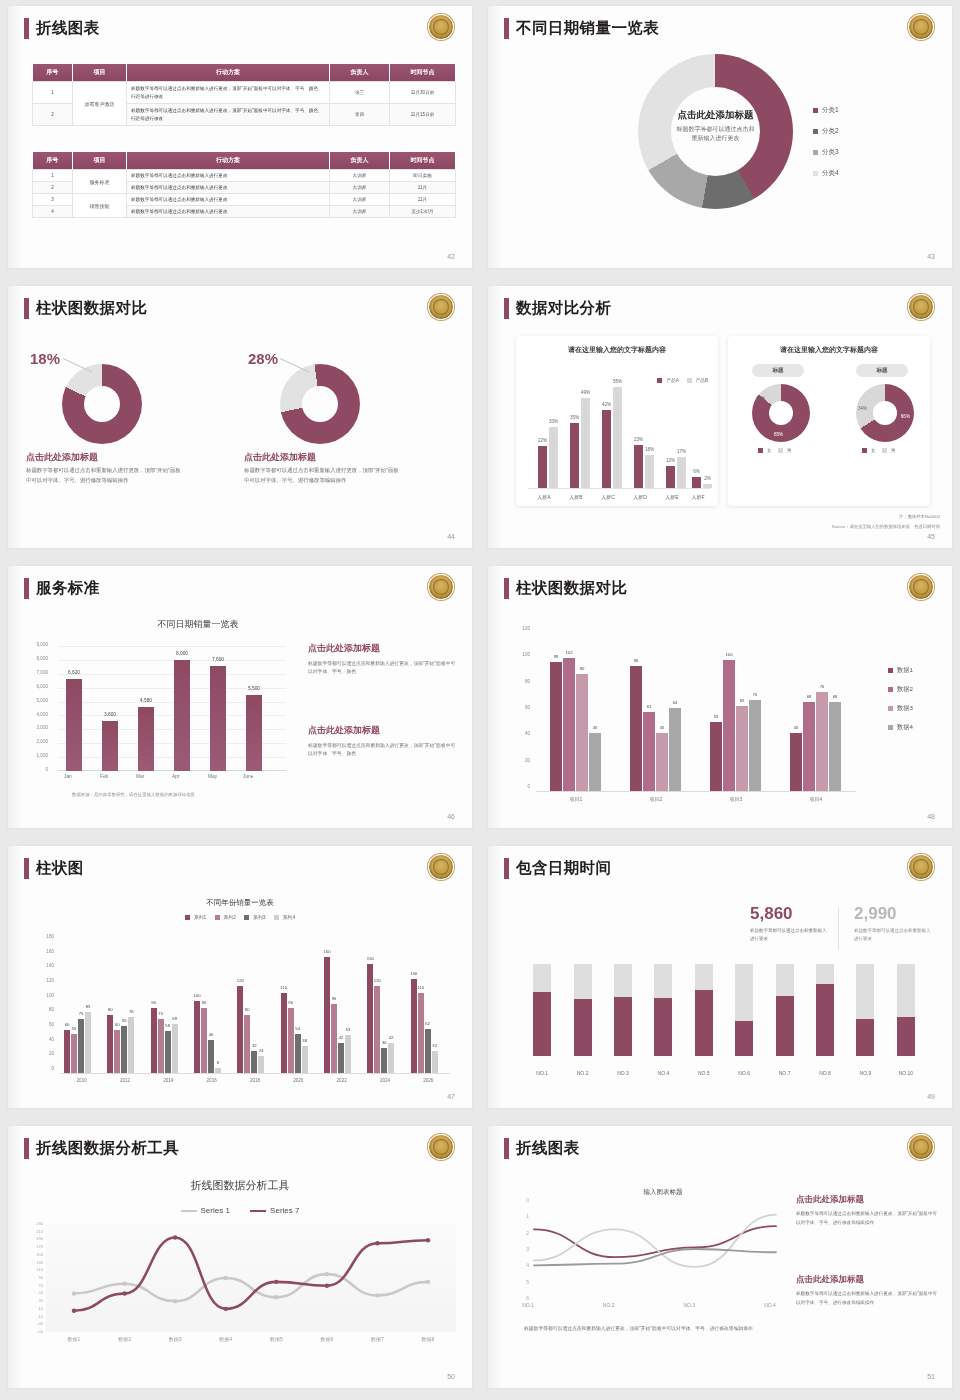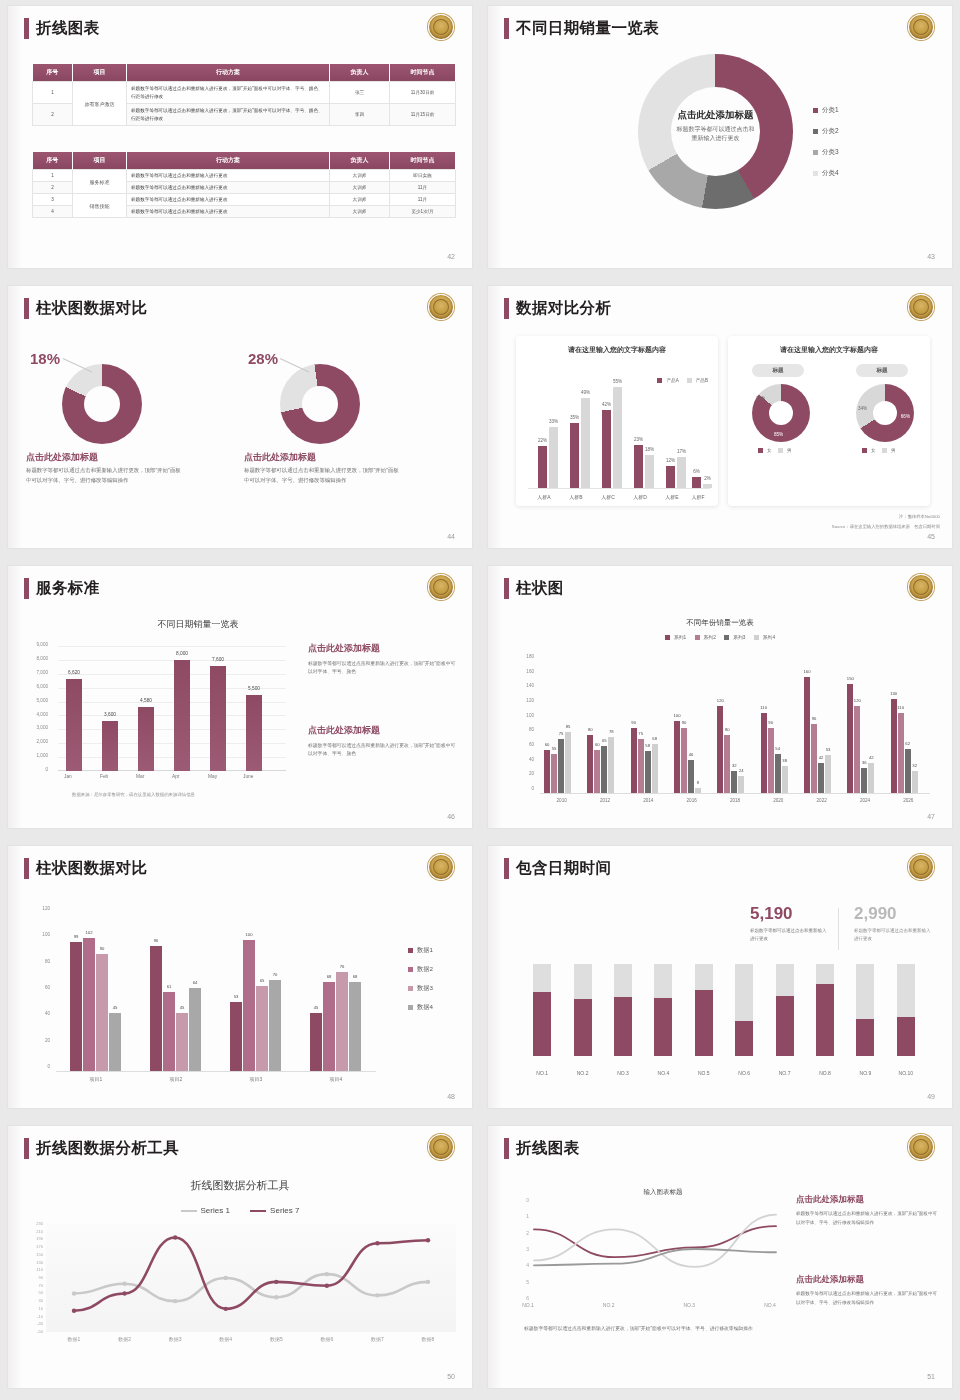--- a/index.html
+++ b/index.html
@@ -396,20 +396,105 @@
       <div class="small-p" style="margin-top:5px">标题数字等都可以通过点击和重新输入进行更改，顶部"开始"面板中可以对字体、字号、颜色</div>
     </div>
     <div class="pnum">46</div>
   </div>
     </div>
 
   <div class="slide">
       <div class="card">
     <div class="hdr">
           <div class="hdr-bar"></div>
+      <div class="hdr-txt">柱状图数据对比</div>
+        </div>
+    <div class="seal"></div>
+
+    <div id="s48plot" style="position:absolute;left:48px;top:68px;width:320px;height:158px">
+          <div class="gb" style="left: 14px; width: 12px; height: 130.35px; background: rgb(142, 74, 99);">
+            <span>99</span>
+          </div>
+          <div class="gb" style="left: 27px; width: 12px; height: 134.3px; background: rgb(176, 109, 137);">
+            <span>102</span>
+          </div>
+          <div class="gb" style="left: 40px; width: 12px; height: 118.5px; background: rgb(199, 154, 171);">
+            <span>90</span>
+          </div>
+          <div class="gb" style="left: 53px; width: 12px; height: 59.25px; background: rgb(168, 168, 168);">
+            <span>45</span>
+          </div>
+          <div class="gb" style="left: 94px; width: 12px; height: 126.4px; background: rgb(142, 74, 99);">
+            <span>96</span>
+          </div>
+          <div class="gb" style="left: 107px; width: 12px; height: 80.3167px; background: rgb(176, 109, 137);">
+            <span>61</span>
+          </div>
+          <div class="gb" style="left: 120px; width: 12px; height: 59.25px; background: rgb(199, 154, 171);">
+            <span>45</span>
+          </div>
+          <div class="gb" style="left: 133px; width: 12px; height: 84.2667px; background: rgb(168, 168, 168);">
+            <span>64</span>
+          </div>
+          <div class="gb" style="left: 174px; width: 12px; height: 69.7833px; background: rgb(142, 74, 99);">
+            <span>53</span>
+          </div>
+          <div class="gb" style="left: 187px; width: 12px; height: 131.667px; background: rgb(176, 109, 137);">
+            <span>100</span>
+          </div>
+          <div class="gb" style="left: 200px; width: 12px; height: 85.5833px; background: rgb(199, 154, 171);">
+            <span>65</span>
+          </div>
+          <div class="gb" style="left: 213px; width: 12px; height: 92.1667px; background: rgb(168, 168, 168);">
+            <span>70</span>
+          </div>
+          <div class="gb" style="left: 254px; width: 12px; height: 59.25px; background: rgb(142, 74, 99);">
+            <span>45</span>
+          </div>
+          <div class="gb" style="left: 267px; width: 12px; height: 89.5333px; background: rgb(176, 109, 137);">
+            <span>68</span>
+          </div>
+          <div class="gb" style="left: 280px; width: 12px; height: 100.067px; background: rgb(199, 154, 171);">
+            <span>76</span>
+          </div>
+          <div class="gb" style="left: 293px; width: 12px; height: 89.5333px; background: rgb(168, 168, 168);">
+            <span>68</span>
+          </div>
+          <div style="position: absolute; left: 0px; bottom: 0px; width: 100%; height: 1px; background: rgb(221, 221, 221);"></div>
+        </div>
+    <div id="s48y" style="position:absolute;left:22px;top:64px;width:22px;height:158px">
+          <div class="ax" style="right: 2px; top: 154px; position: absolute; width: 20px;">0</div>
+          <div class="ax" style="right: 2px; top: 127.667px; position: absolute; width: 20px;">20</div>
+          <div class="ax" style="right: 2px; top: 101.333px; position: absolute; width: 20px;">40</div>
+          <div class="ax" style="right: 2px; top: 75px; position: absolute; width: 20px;">60</div>
+          <div class="ax" style="right: 2px; top: 48.6667px; position: absolute; width: 20px;">80</div>
+          <div class="ax" style="right: 2px; top: 22.3333px; position: absolute; width: 20px;">100</div>
+          <div class="ax" style="right: 2px; top: -4px; position: absolute; width: 20px;">120</div>
+        </div>
+    <div id="s48x" style="position:absolute;left:48px;top:230px;width:320px;height:12px">
+          <div style="position: absolute; left: 0px; width: 80px; text-align: center; font-size: 5px; color: rgb(119, 119, 119);">项目1</div>
+          <div style="position: absolute; left: 80px; width: 80px; text-align: center; font-size: 5px; color: rgb(119, 119, 119);">项目2</div>
+          <div style="position: absolute; left: 160px; width: 80px; text-align: center; font-size: 5px; color: rgb(119, 119, 119);">项目3</div>
+          <div style="position: absolute; left: 240px; width: 80px; text-align: center; font-size: 5px; color: rgb(119, 119, 119);">项目4</div>
+        </div>
+
+    <div style="position:absolute;left:400px;top:100px;font-size:6.2px;color:#555">
+      <div style="margin-bottom:10px"><span class="legend-sq" style="background:#8e4a63"></span><span>数据1</span></div>
+      <div style="margin-bottom:10px"><span class="legend-sq" style="background:#b06d89"></span><span>数据2</span></div>
+      <div style="margin-bottom:10px"><span class="legend-sq" style="background:#c79aab"></span><span>数据3</span></div>
+      <div><span class="legend-sq" style="background:#a8a8a8"></span><span>数据4</span></div>
+    </div>
+    <div class="pnum">48</div>
+  </div>
+    </div>
+
+  <div class="slide">
+      <div class="card">
+    <div class="hdr">
+          <div class="hdr-bar"></div>
       <div class="hdr-txt">柱状图</div>
         </div>
     <div class="seal"></div>
 
     <div style="position:absolute;left:0;top:52px;width:464px;text-align:center;font-size:7.5px;color:#3c3c3c">不同年份销量一览表</div>
     <div style="position:absolute;left:0;top:68px;width:464px;text-align:center;font-size:4.8px;color:#666">
       <span class="legend-sq" style="background:#8e4a63"></span><span>系列1</span>
       <span class="legend-sq" style="background:#b57d92;margin-left:7px"></span><span>系列2</span>
       <span class="legend-sq" style="background:#6e6e6e;margin-left:7px"></span><span>系列3</span>
       <span class="legend-sq" style="background:#d0d0d0;margin-left:7px"></span><span>系列4</span>
@@ -550,111 +635,26 @@
           <div style="position: absolute; left: 346.667px; width: 43.3333px; text-align: center; font-size: 4.6px; color: rgb(119, 119, 119);">2026</div>
         </div>
     <div class="pnum">47</div>
   </div>
     </div>
 
   <div class="slide">
       <div class="card">
     <div class="hdr">
           <div class="hdr-bar"></div>
-      <div class="hdr-txt">柱状图数据对比</div>
-        </div>
-    <div class="seal"></div>
-
-    <div id="s48plot" style="position:absolute;left:48px;top:68px;width:320px;height:158px">
-          <div class="gb" style="left: 14px; width: 12px; height: 130.35px; background: rgb(142, 74, 99);">
-            <span>99</span>
-          </div>
-          <div class="gb" style="left: 27px; width: 12px; height: 134.3px; background: rgb(176, 109, 137);">
-            <span>102</span>
-          </div>
-          <div class="gb" style="left: 40px; width: 12px; height: 118.5px; background: rgb(199, 154, 171);">
-            <span>90</span>
-          </div>
-          <div class="gb" style="left: 53px; width: 12px; height: 59.25px; background: rgb(168, 168, 168);">
-            <span>45</span>
-          </div>
-          <div class="gb" style="left: 94px; width: 12px; height: 126.4px; background: rgb(142, 74, 99);">
-            <span>96</span>
-          </div>
-          <div class="gb" style="left: 107px; width: 12px; height: 80.3167px; background: rgb(176, 109, 137);">
-            <span>61</span>
-          </div>
-          <div class="gb" style="left: 120px; width: 12px; height: 59.25px; background: rgb(199, 154, 171);">
-            <span>45</span>
-          </div>
-          <div class="gb" style="left: 133px; width: 12px; height: 84.2667px; background: rgb(168, 168, 168);">
-            <span>64</span>
-          </div>
-          <div class="gb" style="left: 174px; width: 12px; height: 69.7833px; background: rgb(142, 74, 99);">
-            <span>53</span>
-          </div>
-          <div class="gb" style="left: 187px; width: 12px; height: 131.667px; background: rgb(176, 109, 137);">
-            <span>100</span>
-          </div>
-          <div class="gb" style="left: 200px; width: 12px; height: 85.5833px; background: rgb(199, 154, 171);">
-            <span>65</span>
-          </div>
-          <div class="gb" style="left: 213px; width: 12px; height: 92.1667px; background: rgb(168, 168, 168);">
-            <span>70</span>
-          </div>
-          <div class="gb" style="left: 254px; width: 12px; height: 59.25px; background: rgb(142, 74, 99);">
-            <span>45</span>
-          </div>
-          <div class="gb" style="left: 267px; width: 12px; height: 89.5333px; background: rgb(176, 109, 137);">
-            <span>68</span>
-          </div>
-          <div class="gb" style="left: 280px; width: 12px; height: 100.067px; background: rgb(199, 154, 171);">
-            <span>76</span>
-          </div>
-          <div class="gb" style="left: 293px; width: 12px; height: 89.5333px; background: rgb(168, 168, 168);">
-            <span>68</span>
-          </div>
-          <div style="position: absolute; left: 0px; bottom: 0px; width: 100%; height: 1px; background: rgb(221, 221, 221);"></div>
-        </div>
-    <div id="s48y" style="position:absolute;left:22px;top:64px;width:22px;height:158px">
-          <div class="ax" style="right: 2px; top: 154px; position: absolute; width: 20px;">0</div>
-          <div class="ax" style="right: 2px; top: 127.667px; position: absolute; width: 20px;">20</div>
-          <div class="ax" style="right: 2px; top: 101.333px; position: absolute; width: 20px;">40</div>
-          <div class="ax" style="right: 2px; top: 75px; position: absolute; width: 20px;">60</div>
-          <div class="ax" style="right: 2px; top: 48.6667px; position: absolute; width: 20px;">80</div>
-          <div class="ax" style="right: 2px; top: 22.3333px; position: absolute; width: 20px;">100</div>
-          <div class="ax" style="right: 2px; top: -4px; position: absolute; width: 20px;">120</div>
-        </div>
-    <div id="s48x" style="position:absolute;left:48px;top:230px;width:320px;height:12px">
-          <div style="position: absolute; left: 0px; width: 80px; text-align: center; font-size: 5px; color: rgb(119, 119, 119);">项目1</div>
-          <div style="position: absolute; left: 80px; width: 80px; text-align: center; font-size: 5px; color: rgb(119, 119, 119);">项目2</div>
-          <div style="position: absolute; left: 160px; width: 80px; text-align: center; font-size: 5px; color: rgb(119, 119, 119);">项目3</div>
-          <div style="position: absolute; left: 240px; width: 80px; text-align: center; font-size: 5px; color: rgb(119, 119, 119);">项目4</div>
-        </div>
-
-    <div style="position:absolute;left:400px;top:100px;font-size:6.2px;color:#555">
-      <div style="margin-bottom:10px"><span class="legend-sq" style="background:#8e4a63"></span><span>数据1</span></div>
-      <div style="margin-bottom:10px"><span class="legend-sq" style="background:#b06d89"></span><span>数据2</span></div>
-      <div style="margin-bottom:10px"><span class="legend-sq" style="background:#c79aab"></span><span>数据3</span></div>
-      <div><span class="legend-sq" style="background:#a8a8a8"></span><span>数据4</span></div>
-    </div>
-    <div class="pnum">48</div>
-  </div>
-    </div>
-
-  <div class="slide">
-      <div class="card">
-    <div class="hdr">
-          <div class="hdr-bar"></div>
       <div class="hdr-txt">包含日期时间</div>
         </div>
     <div class="seal"></div>
 
     <div style="position:absolute;left:262px;top:58px;width:80px">
-      <div class="big" style="color:#8e4a63">5,190</div>
+      <div class="big" style="color:#8e4a63">5,860</div>
       <div style="font-size:4.5px;color:#777;line-height:1.8;margin-top:3px">标题数字等都可以通过点击和重新输入进行更改</div>
     </div>
     <div style="position:absolute;left:350px;top:62px;width:1px;height:42px;background:#e0e0e0"></div>
     <div style="position:absolute;left:366px;top:58px;width:80px">
       <div class="big" style="color:#b9b9b9">2,990</div>
       <div style="font-size:4.5px;color:#888;line-height:1.8;margin-top:3px">标题数字等都可以通过点击和重新输入进行更改</div>
     </div>
 
     <div id="s49plot" style="position:absolute;left:34px;top:118px;width:404px;height:116px">
           <div class="rb" style="left: 11.2px; height: 92px; background: rgb(222, 222, 222);">

